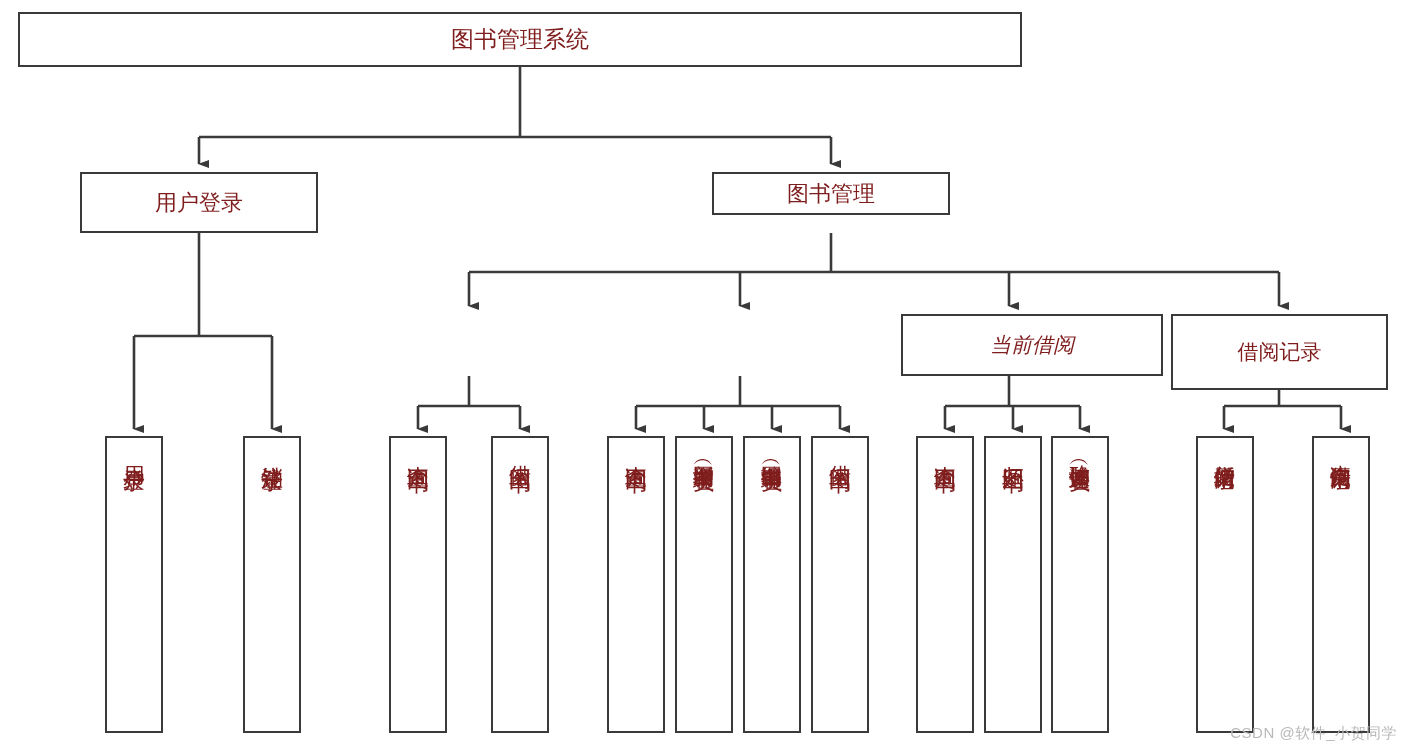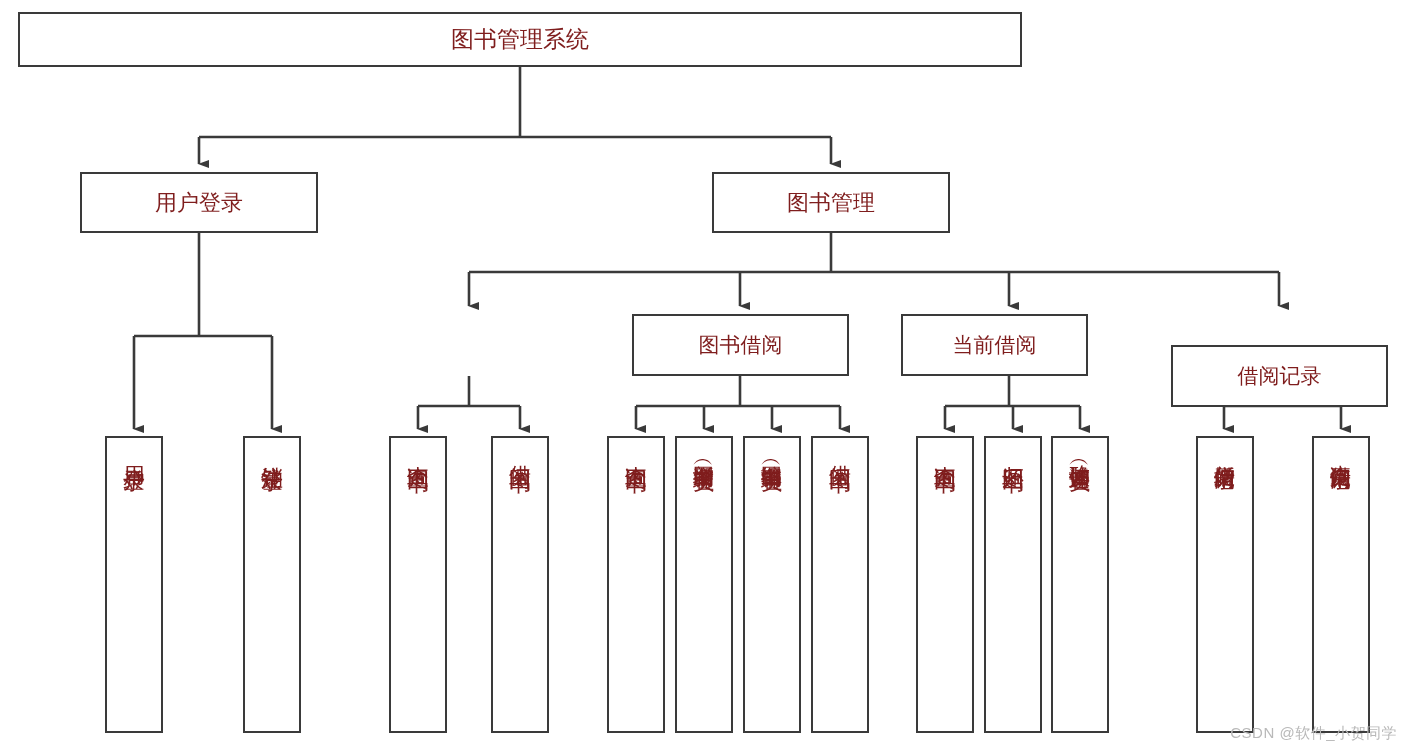--- a/index.html
+++ b/index.html
@@ -133,31 +133,28 @@
     </g>
   </svg>
 
   <div class="node node-root" style="left:18px; top:12px; width:1004px; height:55px;">
     <span class="node-label">图书管理系统</span>
   </div>
 
   <div class="node node-l2" style="left:80px; top:172px; width:238px; height:61px;">
     <span class="node-label">用户登录</span>
   </div>
-  <div class="node node-l2" style="left:712px; top:172px; width:238px; height:61px;">
+  <div class="node node-l2" style="left:712px; top:172px; width:238px; height:43px;">
     <span class="node-label">图书管理</span>
   </div>
 
-  <div class="node node-l3" style="left:632px; top:314px; width:217px; height:62px;">
-    <span class="node-label">图书借阅</span>
-  </div>
-  <div class="node node-l3" style="left:901px; top:314px; width:187px; height:62px;">
+  <div class="node node-l3" style="left:901px; top:314px; width:262px; height:62px;font-style:italic;">
     <span class="node-label">当前借阅</span>
   </div>
-  <div class="node node-l3" style="left:1171px; top:314px; width:217px; height:62px;margin-top:31px;">
+  <div class="node node-l3" style="left:1171px; top:314px; width:217px; height:76px;">
     <span class="node-label">借阅记录</span>
   </div>
 
   <div class="node node-leaf" style="left:105px; top:436px; width:58px; height:297px;">
     <span class="node-label">用户登录</span>
   </div>
   <div class="node node-leaf" style="left:243px; top:436px; width:58px; height:297px;">
     <span class="node-label">注销登录</span>
   </div>
 

